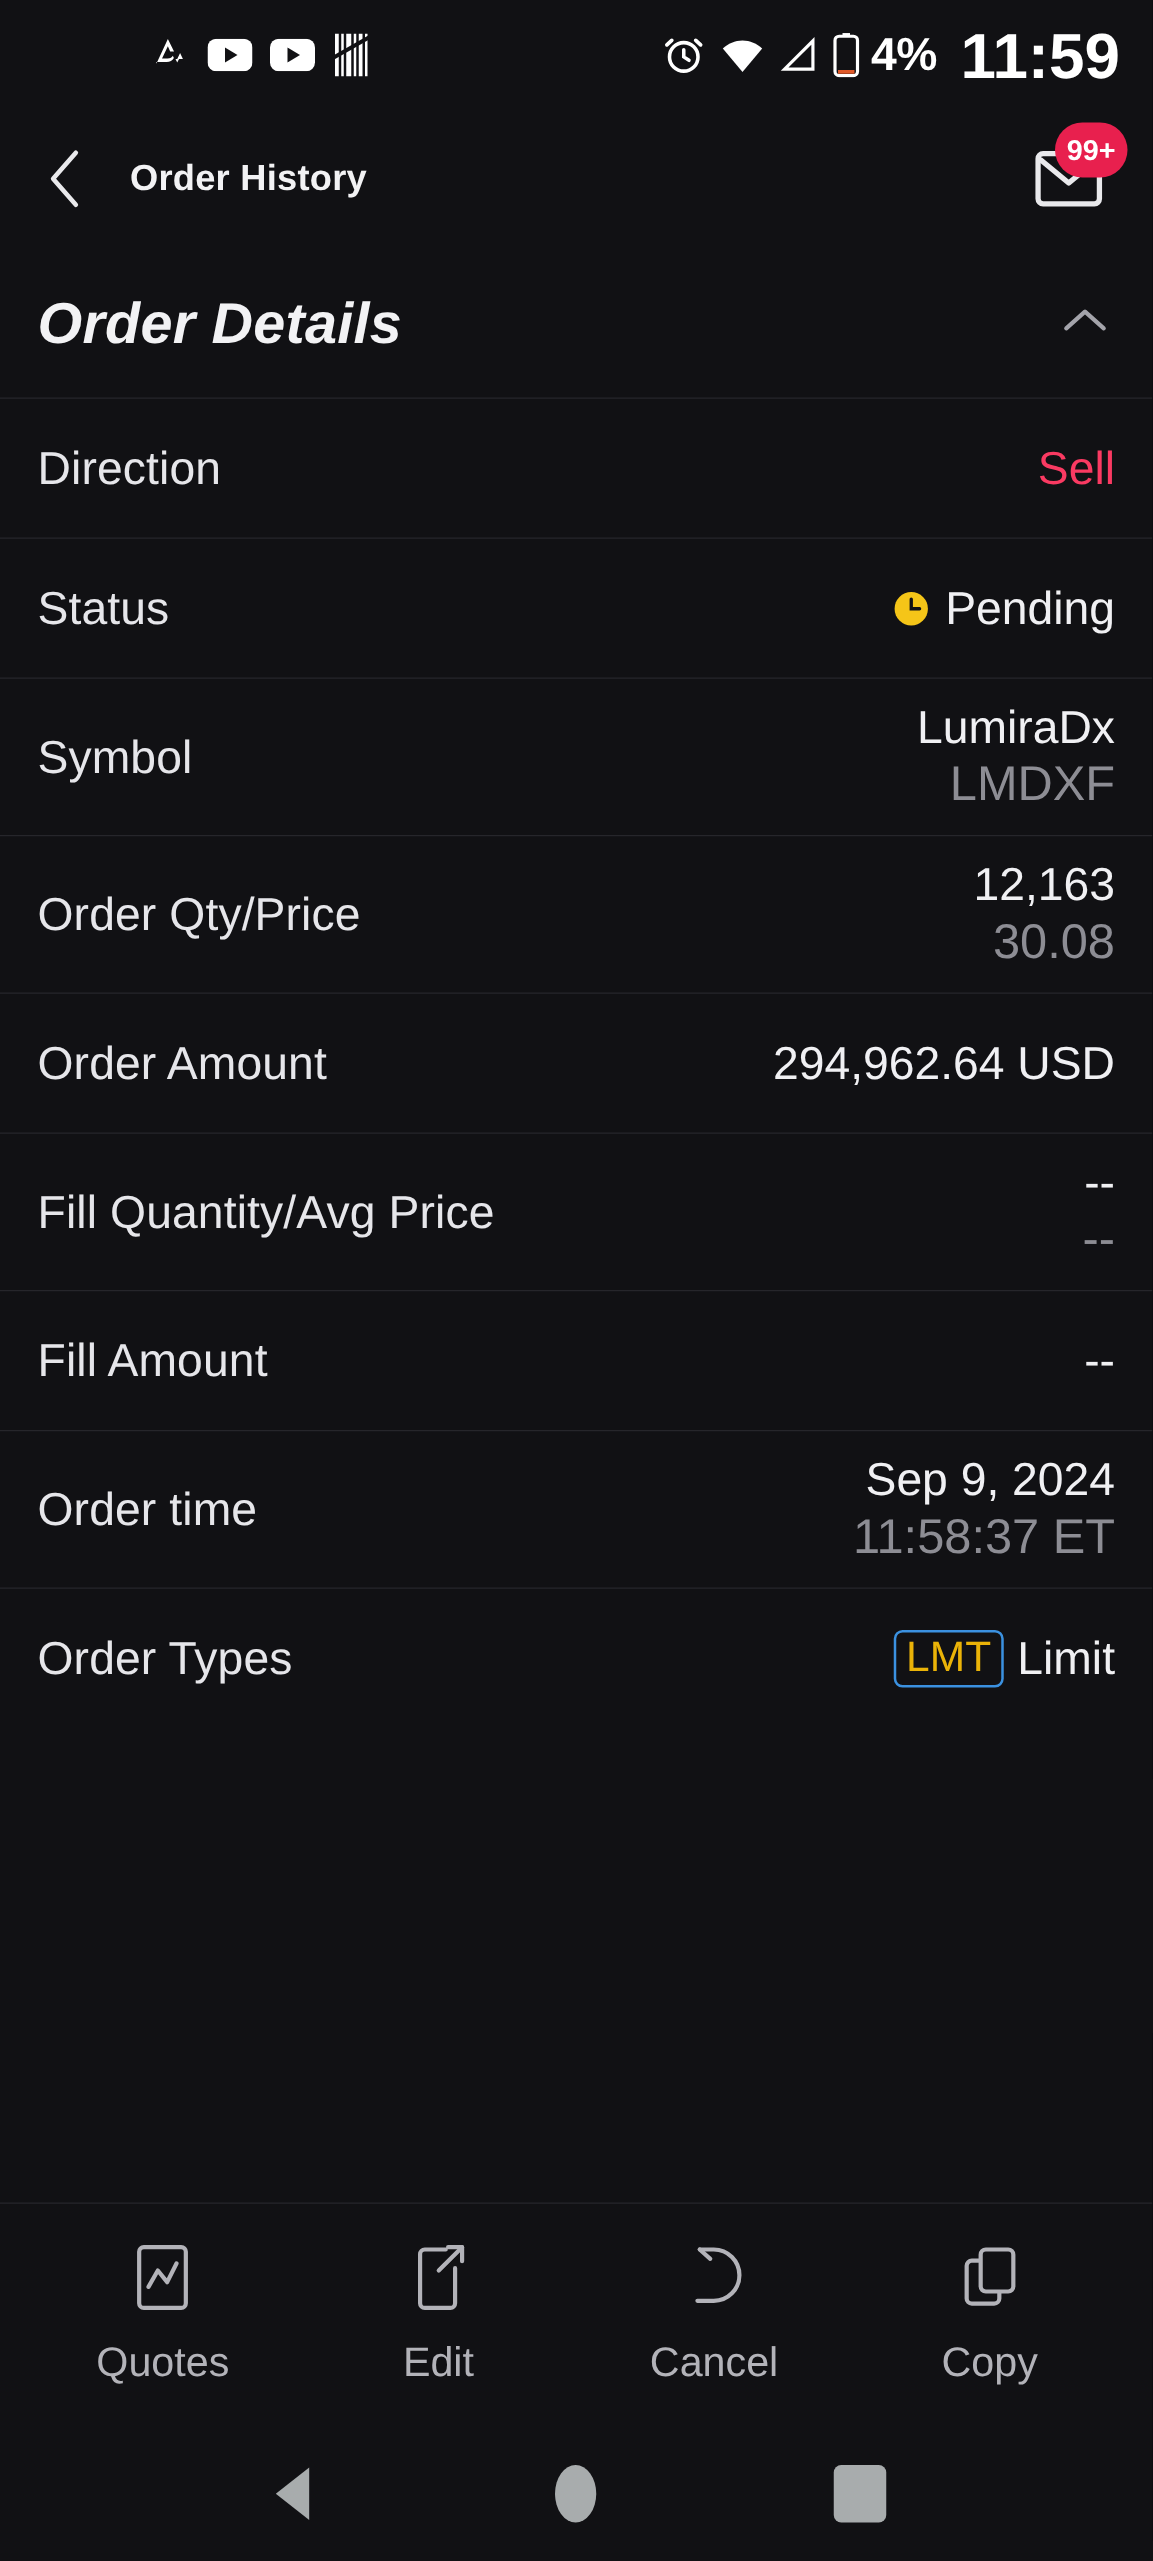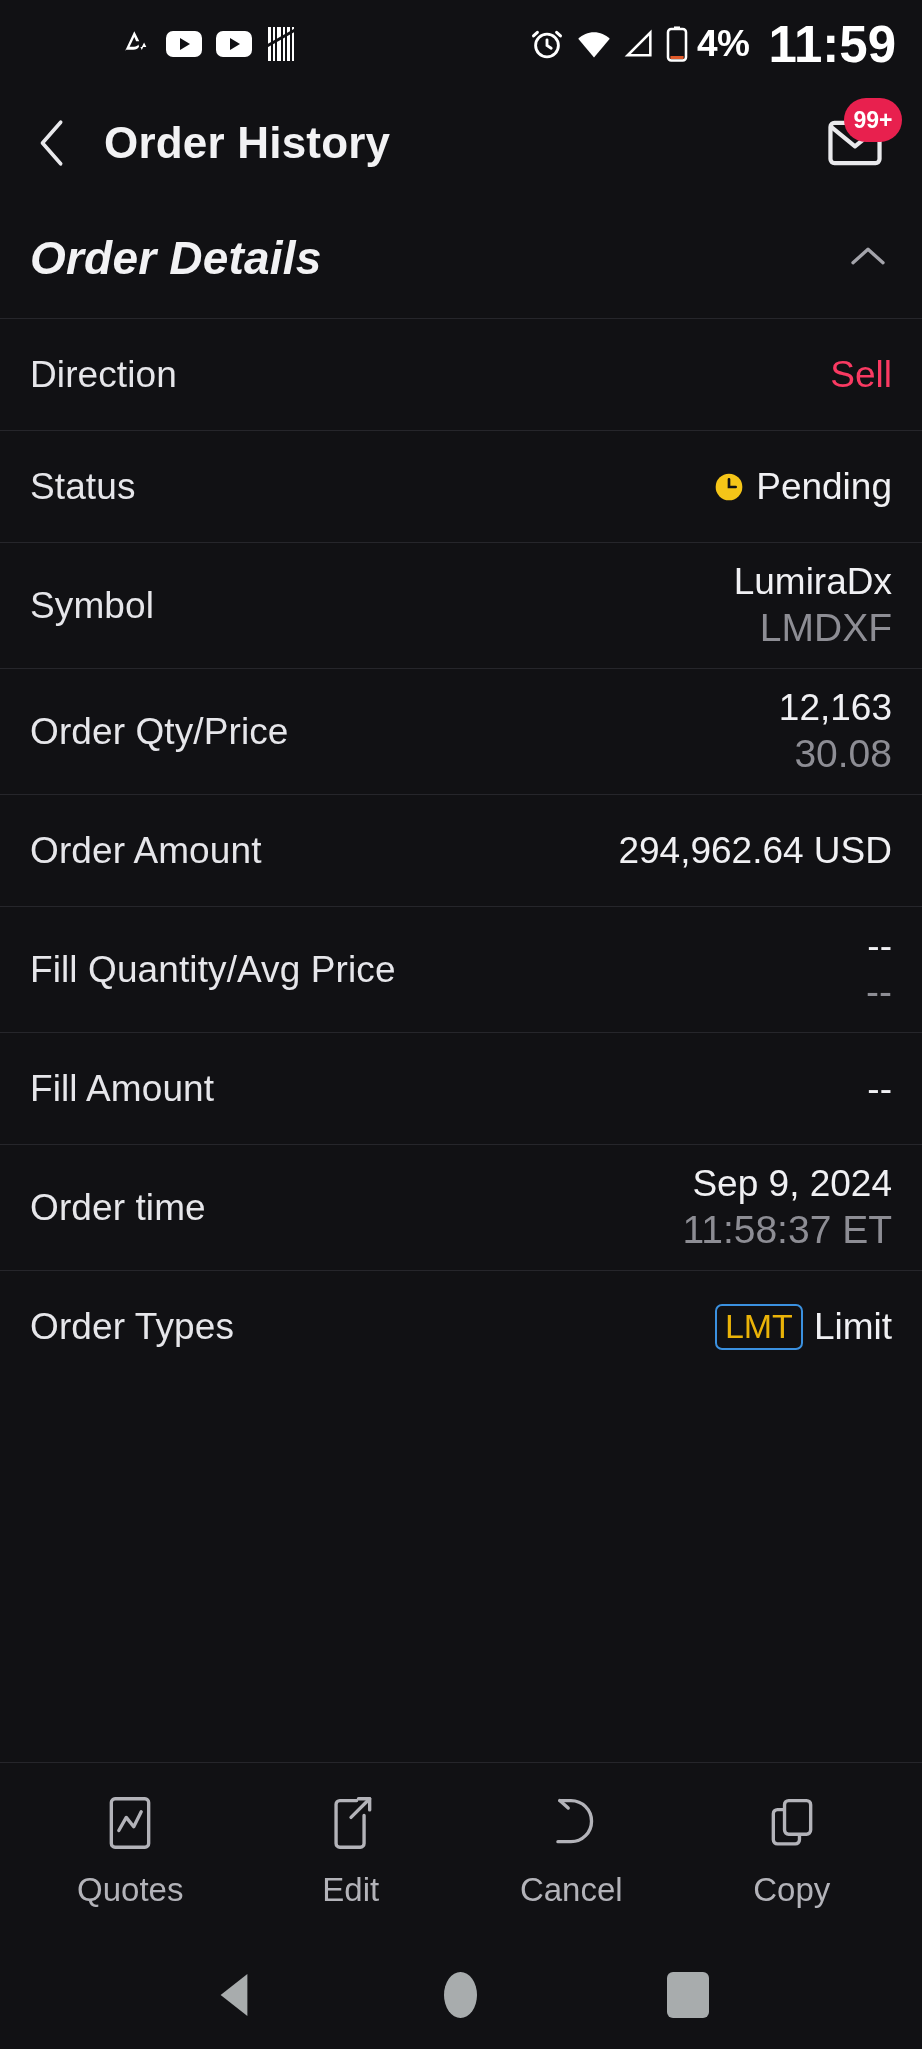--- a/index.html
+++ b/index.html
@@ -41,21 +41,21 @@
     display:flex; align-items:center;
     padding:0 34px 0 22px;
     position:relative;
   }
   .back-btn {
     width:60px; height:60px;
     display:flex; align-items:center; justify-content:center;
     cursor:pointer;
   }
   .appbar-title {
-    font-size:44px; font-weight:700; color:#f2f2f4;
+    font-size:29px; font-weight:700; color:#f2f2f4;
     margin-left:22px; letter-spacing:0.2px;
   }
   .mail-wrap {
     margin-left:auto; position:relative;
     width:66px; height:66px;
     display:flex; align-items:center; justify-content:center;
     cursor:pointer;
   }
   .mail-badge {
     position:absolute; top:-12px; right:-14px;

